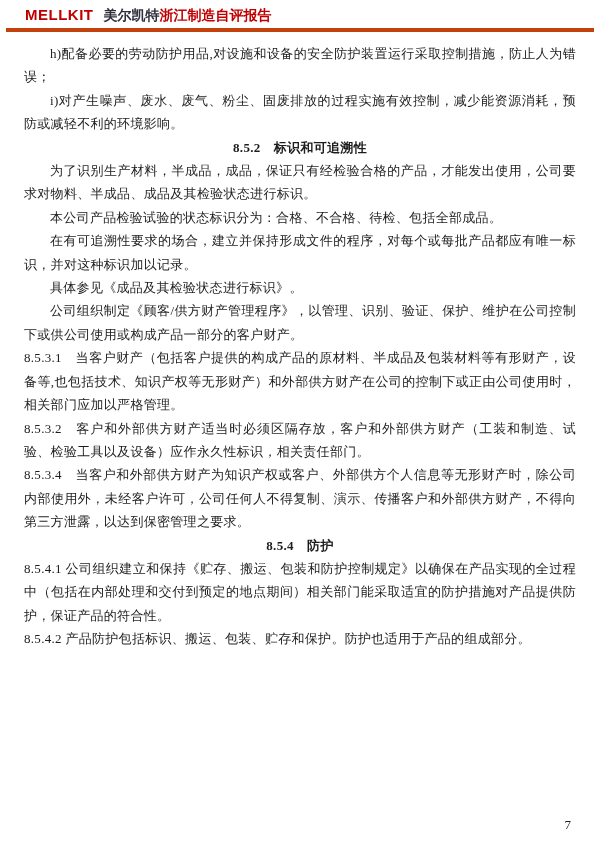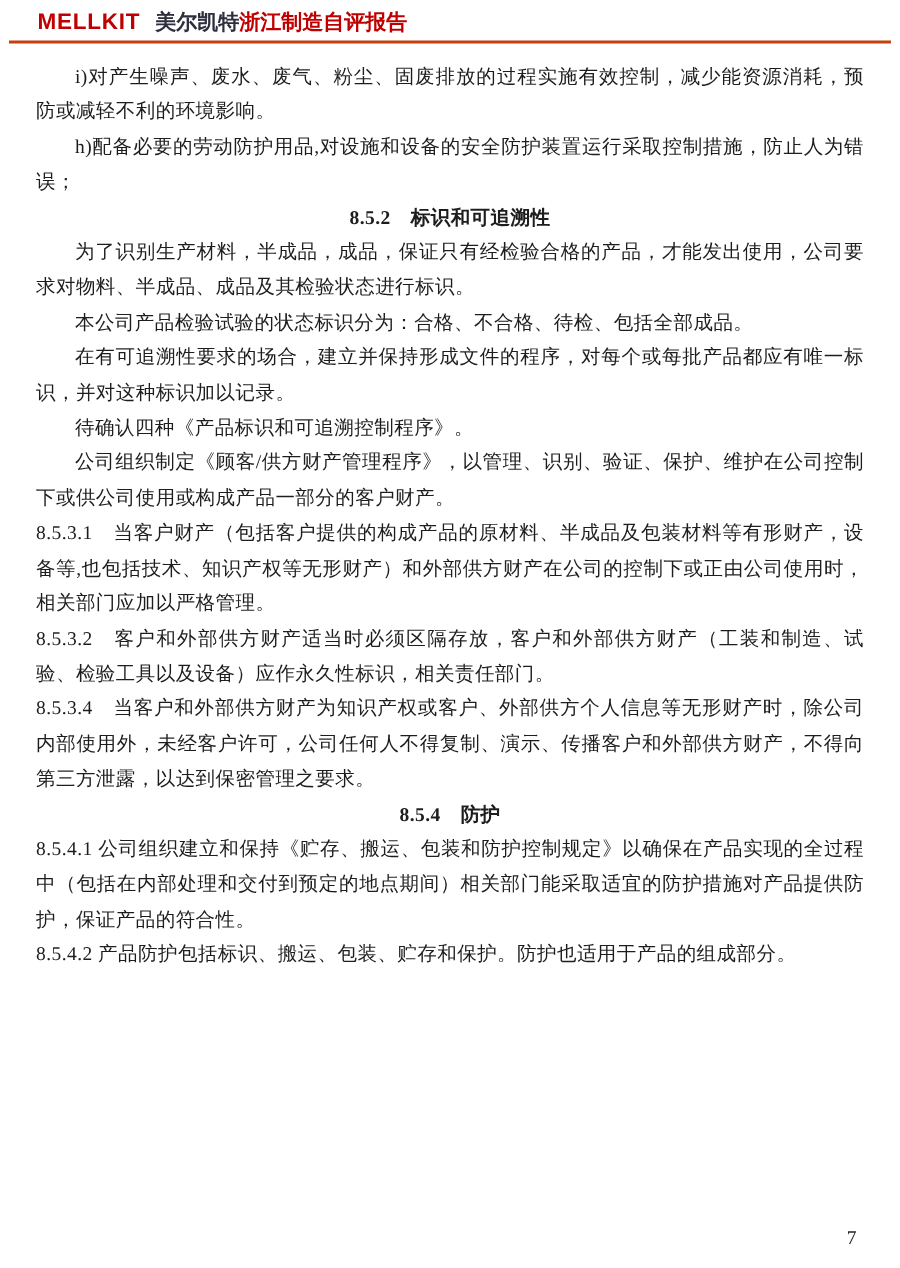--- a/index.html
+++ b/index.html
@@ -7,21 +7,21 @@
     width: 600px; height: 845px;
     background: #ffffff;
     font-family: "Liberation Serif", "DejaVu Serif", serif;
     color: #1d1d1d;
     position: relative;
     overflow: hidden;
   }
   .header {
     margin: 0 6px;
     padding: 6px 0 3px 19px;
-    border-bottom: 2px solid #c2410c;
+    border-bottom: 4px solid #c2410c;
     white-space: nowrap;
   }
   .brand {
     color: #c00000;
     font-family: "Liberation Sans", "DejaVu Sans", sans-serif;
     font-weight: bold;
     font-size: 15px;
     letter-spacing: 0.5px;
   }
   .title-dark {
@@ -61,27 +61,27 @@
 </style>
 </head>
 <body>
 
 <header class="header">
   <span class="brand">MELLKIT</span>
   <span class="title-dark">美尔凯特</span><span class="title-red">浙江制造自评报告</span>
 </header>
 
 <main class="doc-body">
+    <p class="para indent">h)配备必要的劳动防护用品,对设施和设备的安全防护装置运行采取控制措施，防止人为错误；</p>
     <p class="para indent">i)对产生噪声、废水、废气、粉尘、固废排放的过程实施有效控制，减少能资源消耗，预防或减轻不利的环境影响。</p>
-    <p class="para indent">h)配备必要的劳动防护用品,对设施和设备的安全防护装置运行采取控制措施，防止人为错误；</p>
     <p class="para heading">8.5.2　标识和可追溯性</p>
     <p class="para indent">为了识别生产材料，半成品，成品，保证只有经检验合格的产品，才能发出使用，公司要求对物料、半成品、成品及其检验状态进行标识。</p>
     <p class="para indent">本公司产品检验试验的状态标识分为：合格、不合格、待检、包括全部成品。</p>
     <p class="para indent">在有可追溯性要求的场合，建立并保持形成文件的程序，对每个或每批产品都应有唯一标识，并对这种标识加以记录。</p>
-    <p class="para indent">待确认四种《产品标识和可追溯控制程序》。</p>
+    <p class="para indent">具体参见《成品及其检验状态进行标识》。</p>
     <p class="para indent">公司组织制定《顾客/供方财产管理程序》，以管理、识别、验证、保护、维护在公司控制下或供公司使用或构成产品一部分的客户财产。</p>
     <p class="para flush">8.5.3.1　当客户财产（包括客户提供的构成产品的原材料、半成品及包装材料等有形财产，设备等,也包括技术、知识产权等无形财产）和外部供方财产在公司的控制下或正由公司使用时，相关部门应加以严格管理。</p>
     <p class="para flush">8.5.3.2　客户和外部供方财产适当时必须区隔存放，客户和外部供方财产（工装和制造、试验、检验工具以及设备）应作永久性标识，相关责任部门。</p>
     <p class="para flush">8.5.3.4　当客户和外部供方财产为知识产权或客户、外部供方个人信息等无形财产时，除公司内部使用外，未经客户许可，公司任何人不得复制、演示、传播客户和外部供方财产，不得向第三方泄露，以达到保密管理之要求。</p>
     <p class="para heading">8.5.4　防护</p>
     <p class="para flush">8.5.4.1 公司组织建立和保持《贮存、搬运、包装和防护控制规定》以确保在产品实现的全过程中（包括在内部处理和交付到预定的地点期间）相关部门能采取适宜的防护措施对产品提供防护，保证产品的符合性。</p>
     <p class="para flush">8.5.4.2 产品防护包括标识、搬运、包装、贮存和保护。防护也适用于产品的组成部分。</p>
   </main>
 
 <div class="page-number">7</div>

